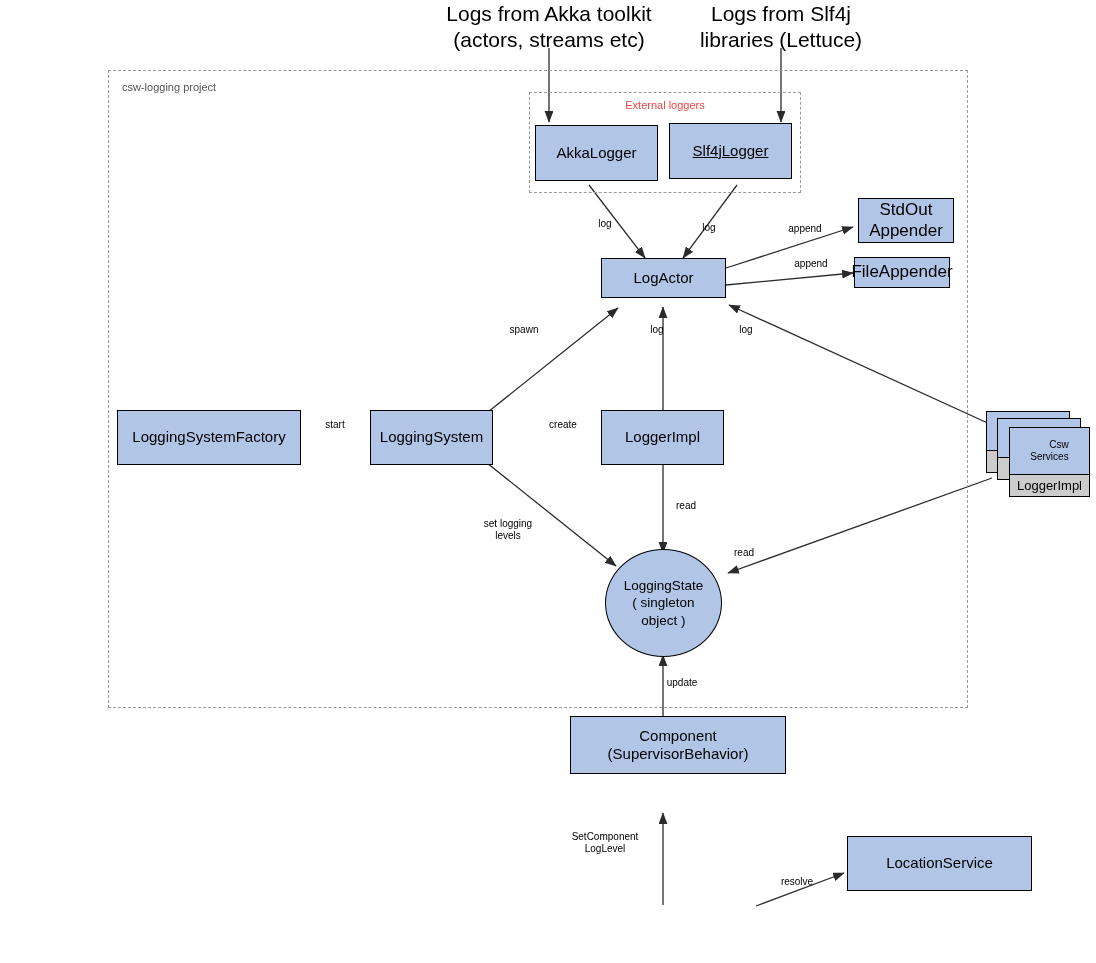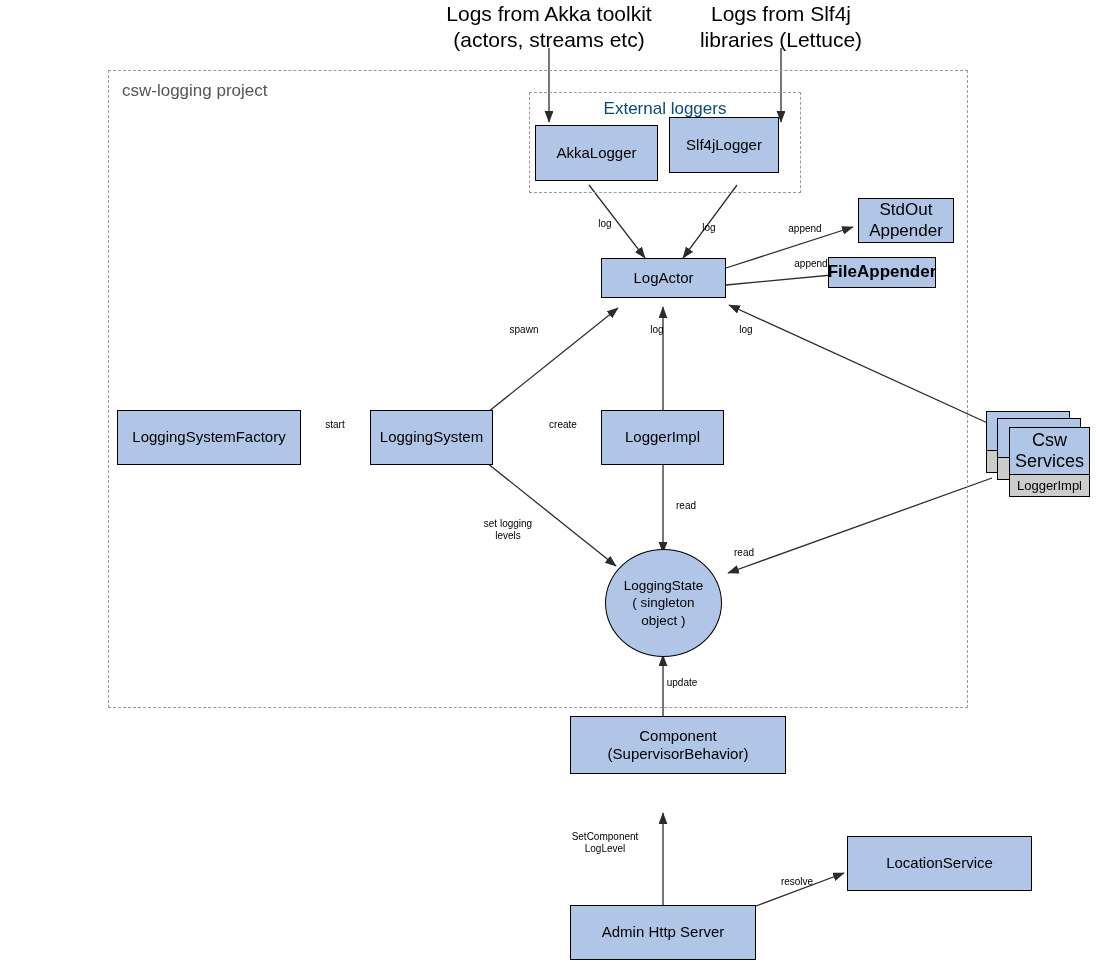--- a/index.html
+++ b/index.html
@@ -48,26 +48,26 @@
     line-height: 1.3;
   }
   .group {
     position: absolute;
     box-sizing: border-box;
     border: 1px dashed #9a9a9a;
     background: transparent;
   }
   .group-label {
     position: absolute;
-    font-size: 17px;
+    font-size: 11px;
     color: #555555;
     white-space: nowrap;
   }
   .group-label.center {
-    color: #0c4a6e;
+    color: #ef4444;
   }
   .edge-label {
     position: absolute;
     font-size: 10px;
     color: #000000;
     text-align: center;
     line-height: 1.22;
     white-space: pre-line;
     background: transparent;
   }
@@ -102,22 +102,22 @@
     background: #b1c5e7;
     border: 1px solid #000000;
     display: flex;
     flex-direction: column;
   }
   .stack-front .title {
     flex: 1;
     display: flex;
     align-items: center;
     justify-content: center;
-    text-align: center;
-    font-size: 18px;
+    text-align: right;
+    font-size: 10px;
     line-height: 1.18;
     white-space: pre-line;
   }
   .stack-front .sub {
     height: 22px;
     background: #cccccc;
     border-top: 1px solid #000000;
     box-sizing: border-box;
     display: flex;
     align-items: center;
@@ -173,28 +173,28 @@
   <div class="group" style="left:529px; top:92px; width:272px; height:101px;"></div>
   <div class="group-label center" style="left:529px; top:99px; width:272px; text-align:center;">External loggers</div>
 
   <div class="caption" style="left:429px; top:1px; width:240px;">Logs from Akka toolkit
 (actors, streams etc)</div>
   <div class="caption" style="left:681px; top:1px; width:200px;">Logs from Slf4j
 libraries (Lettuce)</div>
 
   <div class="node" style="left:535px; top:125px; width:123px; height:56px;">AkkaLogger</div>
 
-  <div class="node" style="left:669px; top:117px; width:110px; height:56px;">Slf4jLogger</div>
+  <div class="node" style="left:669px; top:123px; width:123px; height:56px;text-decoration:underline;">Slf4jLogger</div>
 
   <div class="node" style="left:601px; top:258px; width:125px; height:40px;">LogActor</div>
 
   <div class="node small" style="left:858px; top:198px; width:96px; height:45px;">StdOut
 Appender</div>
 
-  <div class="node small" style="left:828px; top:257px; width:108px; height:31px;font-weight:bold;">FileAppender</div>
+  <div class="node small" style="left:854px; top:257px; width:96px; height:31px;">FileAppender</div>
 
   <div class="node" style="left:370px; top:410px; width:123px; height:55px;">LoggingSystem</div>
 
   <div class="node" style="left:117px; top:410px; width:184px; height:55px;">LoggingSystemFactory</div>
 
   <div class="node" style="left:601px; top:410px; width:123px; height:55px;">LoggerImpl</div>
 
   <div class="node circle" style="left:605px; top:549px; width:117px; height:108px;">LoggingState
 ( singleton
 object )</div>
@@ -209,21 +209,20 @@
     <div class="stack-front" style="left:23px; top:16px; width:81px; height:70px;">
       <div class="title">Csw
 Services</div>
       <div class="sub">LoggerImpl</div>
     </div>
   </div>
 
   <div class="node" style="left:570px; top:716px; width:216px; height:58px;">Component
 (SupervisorBehavior)</div>
 
-  <div class="node" style="left:570px; top:905px; width:186px; height:55px;">Admin Http Server</div>
 
   <div class="node" style="left:847px; top:836px; width:185px; height:55px;">LocationService</div>
 
   <div class="edge-label" style="left:585px; top:218px; width:40px;">log</div>
 
   <div class="edge-label" style="left:689px; top:222px; width:40px;">log</div>
 
   <div class="edge-label" style="left:774px; top:223px; width:62px;">append</div>
 
   <div class="edge-label" style="left:780px; top:258px; width:62px;">append</div>

